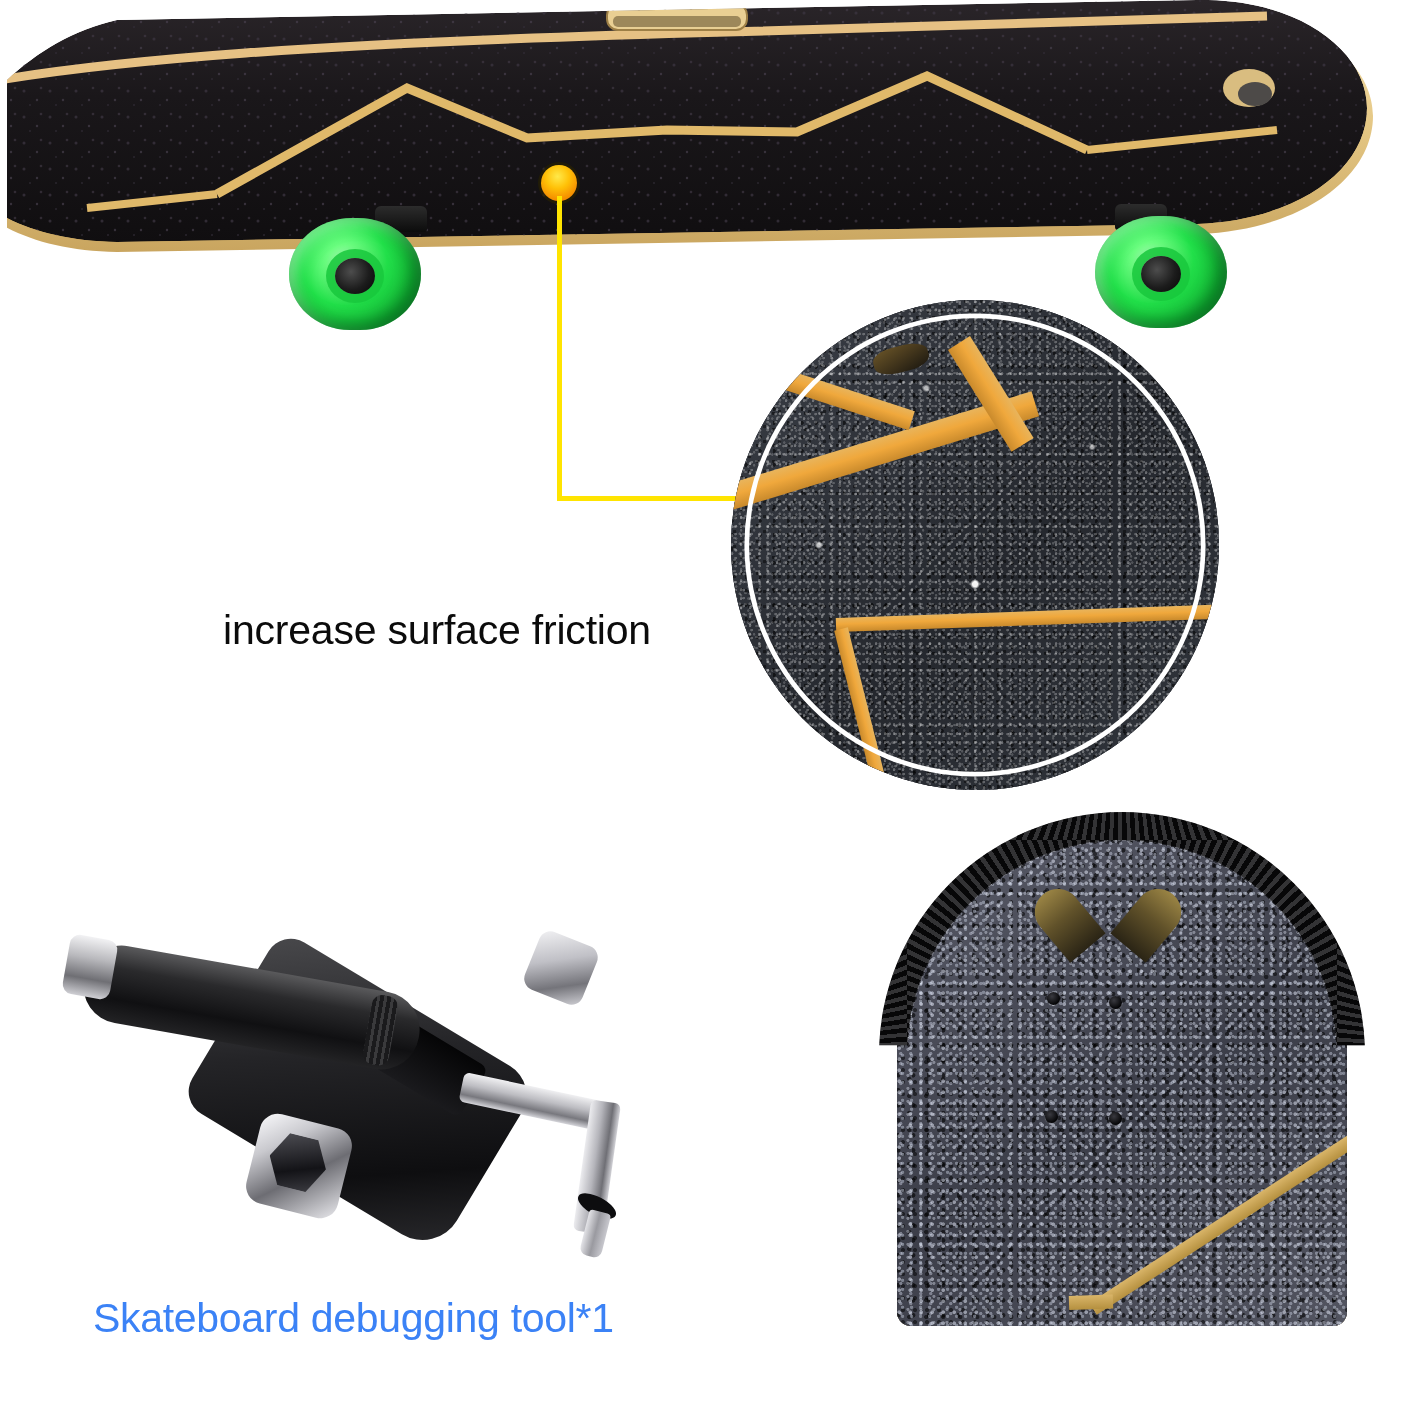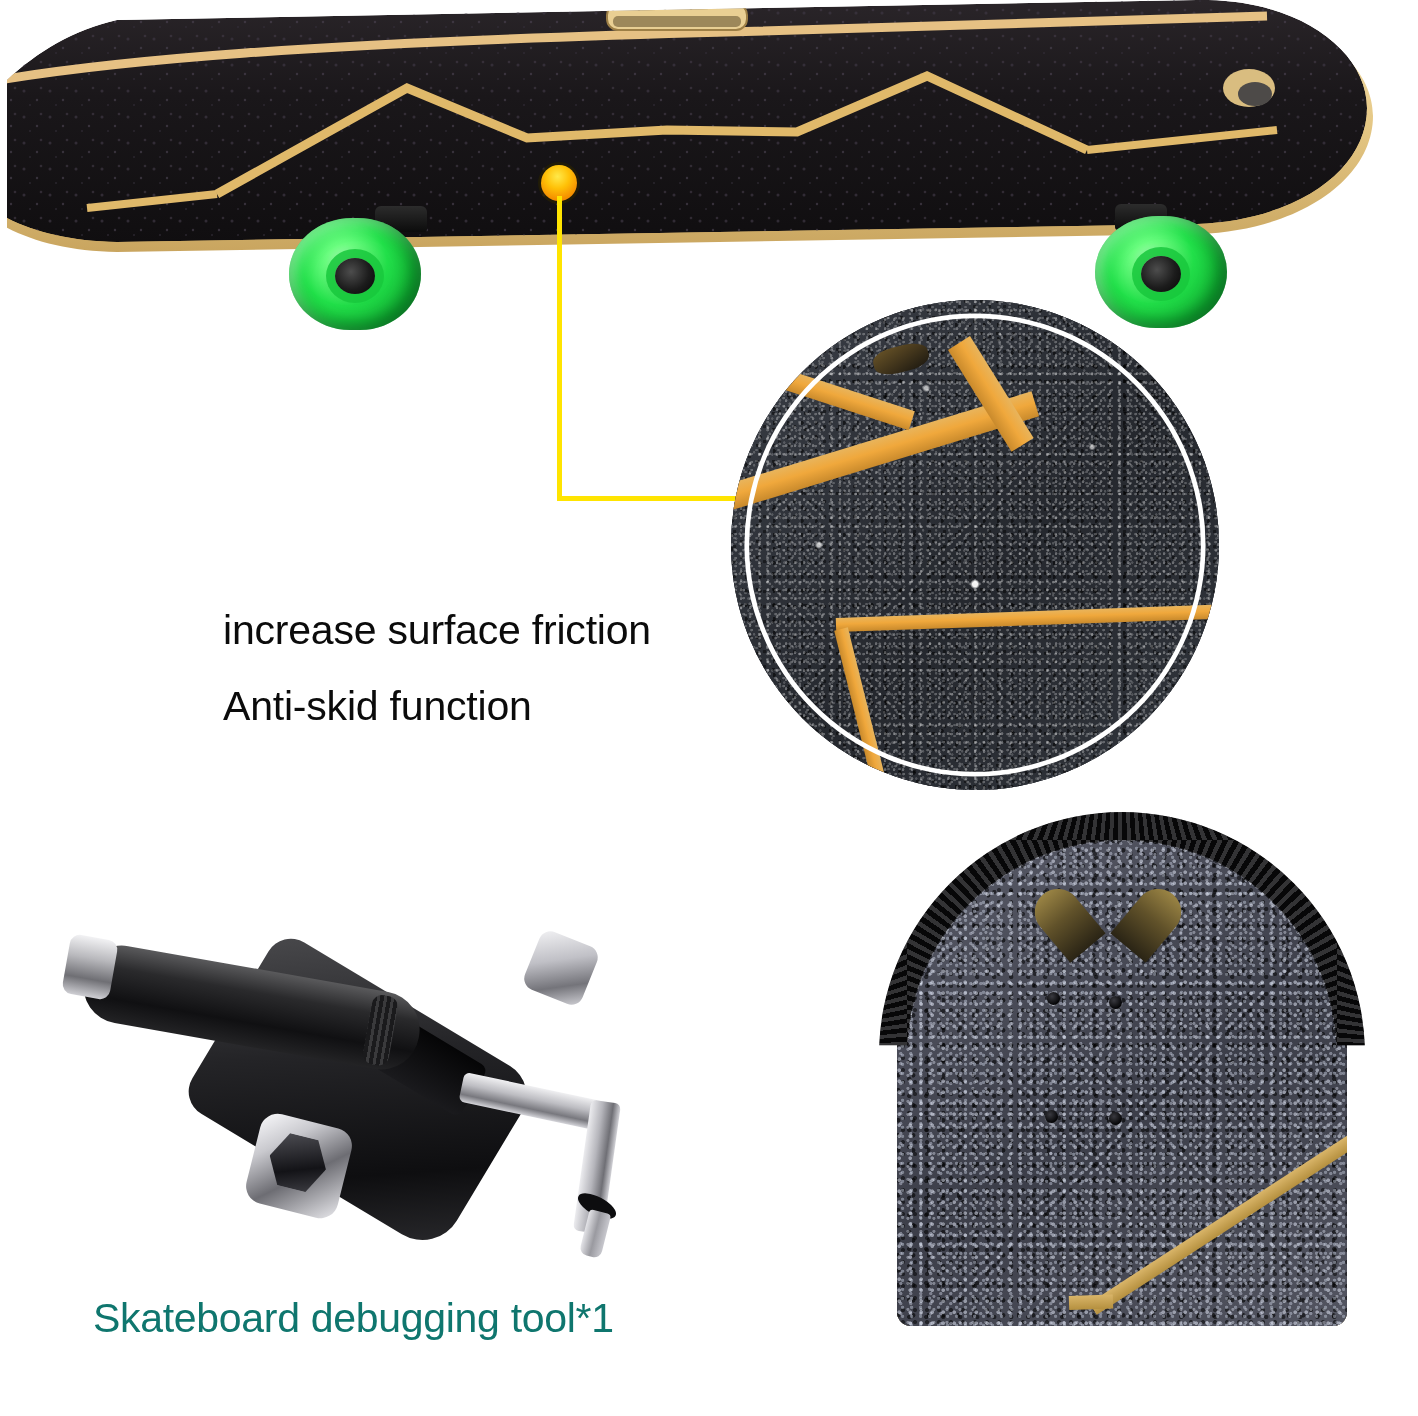--- a/index.html
+++ b/index.html
@@ -182,21 +182,21 @@
     line-height: 1;
     letter-spacing: -.2px;
     white-space: nowrap;
   }
   .feature-1 { top: 610px; }
   .feature-2 { top: 686px; }
 
   .caption {
     position: absolute;
     top: 1298px;
-    color: #0f766e;
+    color: #3b82f6;
     font-size: 41px;
     line-height: 1;
     letter-spacing: -.3px;
     white-space: nowrap;
   }
   .caption-tool  { left: 86px; }
   .caption-strip { left: 800px; }
 
   
   .tool-wrap {
@@ -509,21 +509,20 @@
     <div class="grip-stripe gs-2"></div>
     <div class="grip-stripe gs-5"></div>
     <div class="grip-stripe gs-3"></div>
     <div class="grip-stripe gs-4"></div>
     <div class="grip-hole"></div>
     <div class="grip-sparkle"></div>
   </div>
   <div class="grip-ring"></div>
 
   <div class="feature-text feature-1">increase surface friction</div>
-  <div class="feature-text feature-2">Anti-skid function</div>
 
   <div class="tool-wrap">
     <div class="tool-body"></div>
     <div class="tool-body-notch"></div>
     <div class="tool-handle"></div>
     <div class="tool-cap-left"></div>
     <div class="tool-cap-top"></div>
     <div class="allen-arm-h"></div>
     <div class="allen-arm-v"></div>
     <div class="allen-oring"></div>

